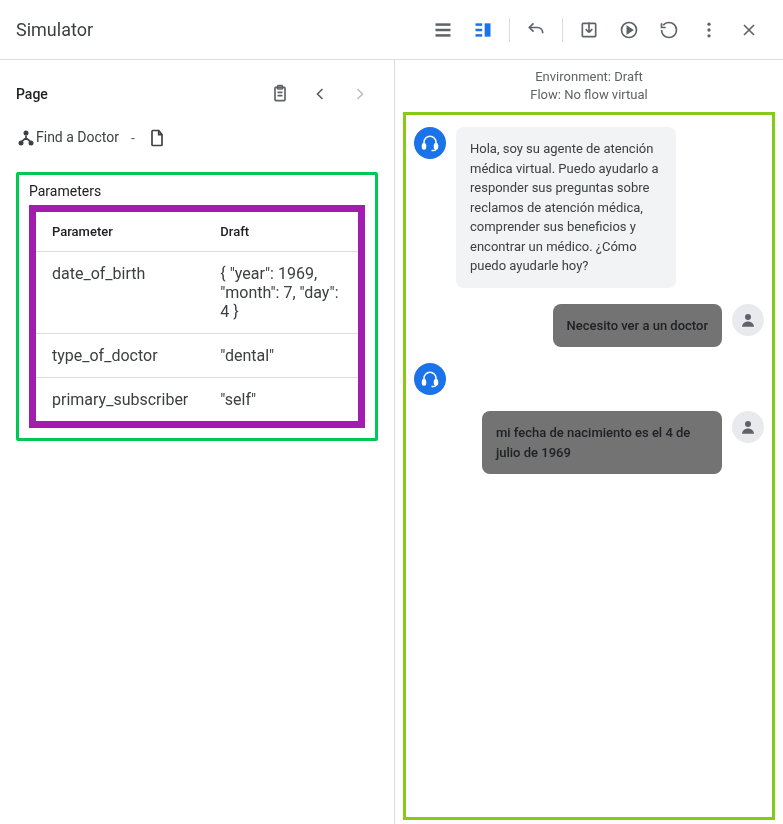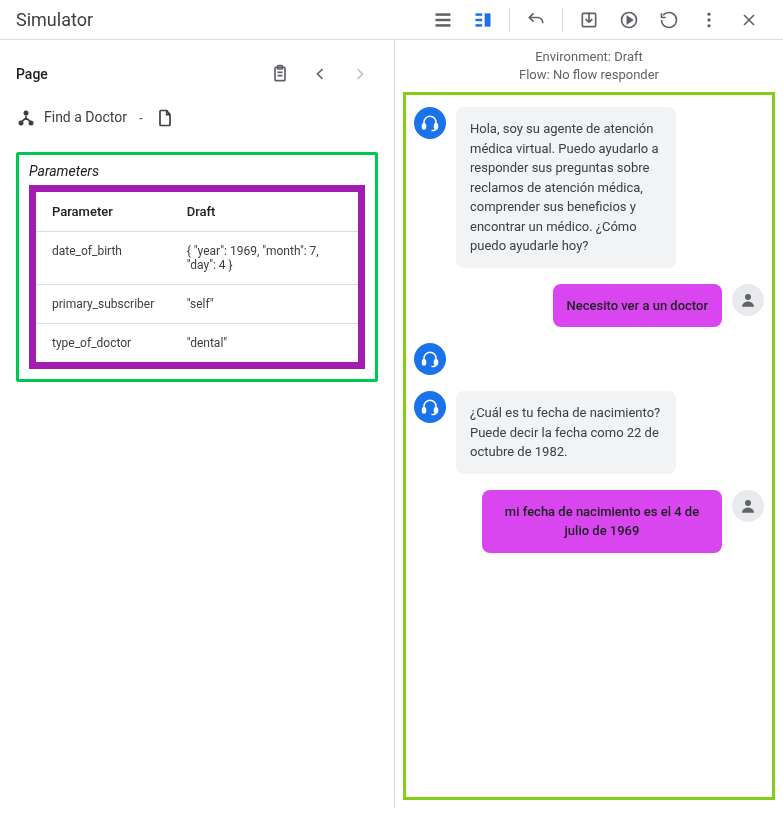--- a/index.html
+++ b/index.html
@@ -11,21 +11,21 @@
       width: 783px;
       height: 824px;
       overflow: hidden;
     }
     
     
     .header {
       display: flex;
       align-items: center;
       justify-content: space-between;
-      height: 40px;
+      height: 60px;
       padding: 0 16px;
       border-bottom: 1px solid #dadce0;
     }
     .header-title {
       font-size: 18px;
       color: #3c4043;
       font-weight: 400;
     }
     .header-actions {
       display: flex;
@@ -87,21 +87,20 @@
     }
     .breadcrumb {
       display: flex;
       align-items: flex-start;
       gap: 8px;
       padding: 4px 0 12px;
     }
     .breadcrumb-item {
       display: flex;
       align-items: flex-start;
-      gap: 8px;
       justify-content: space-between;
     }
     .breadcrumb-icon {
       width: 20px;
       height: 20px;
       flex-shrink: 0;
       display: flex;
       align-items: center;
       justify-content: center;
       color: #3c4043;
@@ -121,38 +120,37 @@
     
     .params-box {
       border: 3px solid #00c853;
       border-radius: 2px;
     }
     .params-title {
       font-size: 14px;
       color: #202124;
       padding: 8px 10px 6px;
       font-weight: 400;
-      font-style: italic;
     }
     .params-table {
       width: calc(100% - 20px);
       margin: 0 10px 10px;
       border-collapse: collapse;
       border: 7px solid #a21caf;
     }
     .params-table th {
       text-align: left;
       font-size: 13px;
       font-weight: 500;
       color: #202124;
       padding: 12px 16px;
       border-bottom: 1px solid #dadce0;
     }
     .params-table td {
-      font-size: 12px;
+      font-size: 16px;
       color: #3c4043;
       padding: 12px 16px;
       border-bottom: 1px solid #dadce0;
       vertical-align: top;
     }
     .params-table tr:last-child td {
       border-bottom: none;
     }
     .param-col { width: 42%; }
     
@@ -210,24 +208,24 @@
       border-radius: 8px;
       font-size: 13px;
       line-height: 1.5;
       white-space: pre-wrap;
     }
     .bubble.agent {
       background: #f1f3f4;
       color: #3c4043;
     }
     .bubble.user {
-      background: #d946ef;
+      background: #737373;
       color: #202124;
       font-weight: 500;
-      text-align: center;
+      text-align: left;
     }
     .message-row.user .bubble {
       max-width: 240px;
     }
   </style>
 </head>
 <body>
 
 <div class="header">
   <div class="header-title">Simulator</div>
@@ -346,36 +344,36 @@
             <th class="param-col">Parameter</th>
             <th>Draft</th>
           </tr>
         </thead>
         <tbody>
           <tr>
             <td>date_of_birth</td>
             <td>{ "year": 1969, "month": 7, "day": 4 }</td>
           </tr>
           <tr>
+            <td>type_of_doctor</td>
+            <td>"dental"</td>
+          </tr>
+          <tr>
             <td>primary_subscriber</td>
             <td>"self"</td>
-          </tr>
-          <tr>
-            <td>type_of_doctor</td>
-            <td>"dental"</td>
           </tr>
         </tbody>
       </table>
     </div>
   </div>
 
   <div class="right-panel">
     <div class="env-info">
       <div>Environment: Draft</div>
-      <div>Flow: No flow responder</div>
+      <div>Flow: No flow virtual</div>
     </div>
     <div class="chat-container">
 
       <div class="message-row">
         <div class="avatar agent">
           <svg viewBox="0 0 24 24" fill="none" stroke="currentColor" stroke-width="2">
               <path d="M4 14v-3a8 8 0 0116 0v3"></path>
               <rect x="2" y="13" width="4" height="7" rx="2" fill="currentColor"></rect>
               <rect x="18" y="13" width="4" height="7" rx="2" fill="currentColor"></rect>
               <path d="M20 20a3 3 0 01-3 2h-3"></path>
@@ -399,31 +397,20 @@
           <svg viewBox="0 0 24 24" fill="none" stroke="currentColor" stroke-width="2">
               <path d="M4 14v-3a8 8 0 0116 0v3"></path>
               <rect x="2" y="13" width="4" height="7" rx="2" fill="currentColor"></rect>
               <rect x="18" y="13" width="4" height="7" rx="2" fill="currentColor"></rect>
               <path d="M20 20a3 3 0 01-3 2h-3"></path>
             </svg>
         </div>
       </div>
 
 
-      <div class="message-row">
-        <div class="avatar agent">
-          <svg viewBox="0 0 24 24" fill="none" stroke="currentColor" stroke-width="2">
-              <path d="M4 14v-3a8 8 0 0116 0v3"></path>
-              <rect x="2" y="13" width="4" height="7" rx="2" fill="currentColor"></rect>
-              <rect x="18" y="13" width="4" height="7" rx="2" fill="currentColor"></rect>
-              <path d="M20 20a3 3 0 01-3 2h-3"></path>
-            </svg>
-        </div>
-        <div class="bubble agent">¿Cuál es tu fecha de nacimiento? Puede decir la fecha como 22 de octubre de 1982.</div>
-      </div>
 
       <div class="message-row user">
         <div class="bubble user">mi fecha de nacimiento es el 4 de julio de 1969</div>
         <div class="avatar user">
           <svg viewBox="0 0 24 24" fill="currentColor">
               <circle cx="12" cy="8" r="4"></circle>
               <path d="M4 21c0-4 4-7 8-7s8 3 8 7"></path>
             </svg>
         </div>
       </div>

